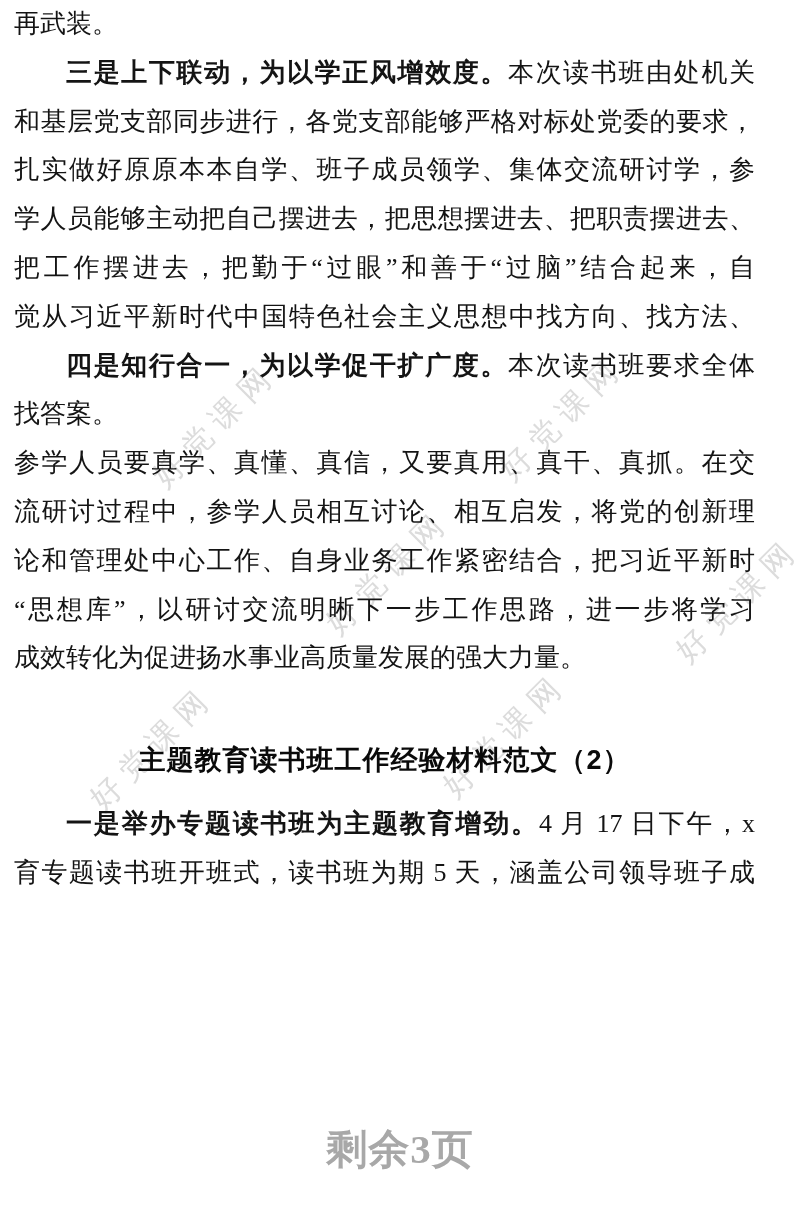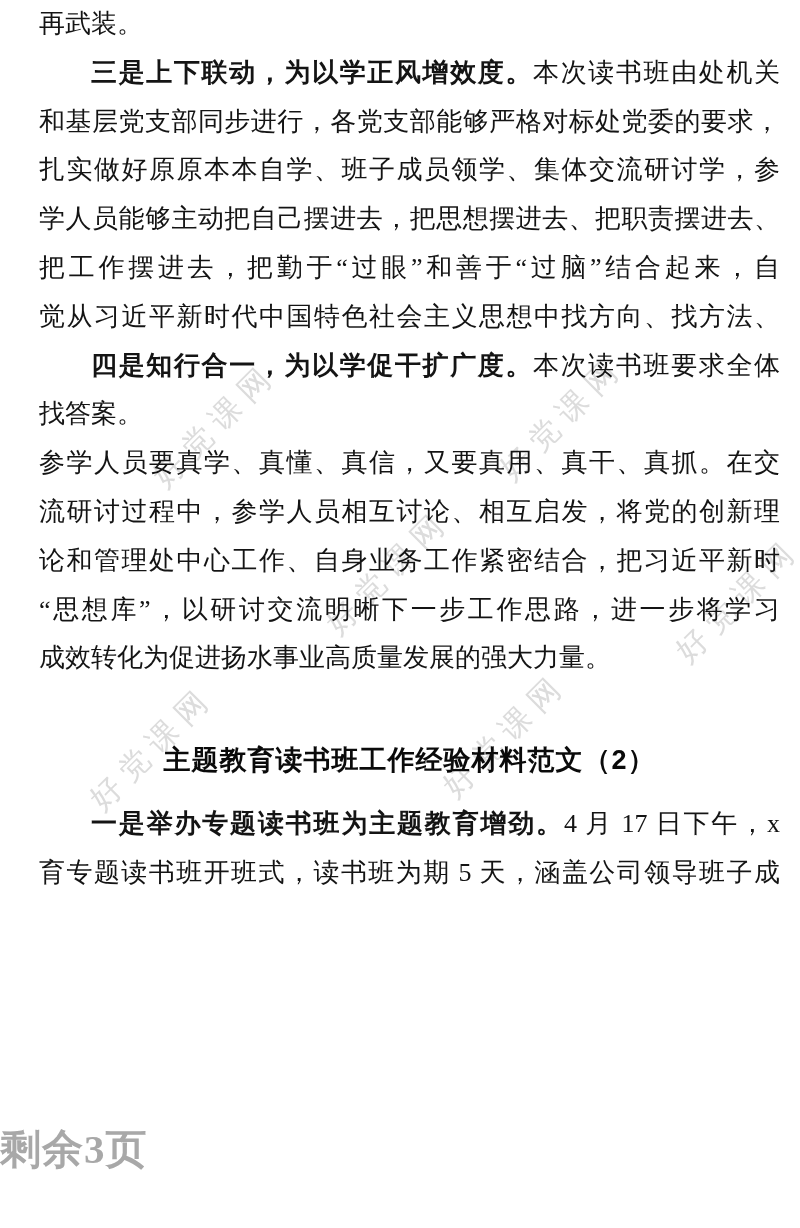--- a/index.html
+++ b/index.html
@@ -23,21 +23,21 @@
   }
   .wm.w1{left:215px;top:425px;}
   .wm.w2{left:562px;top:418px;}
   .wm.w3{left:388px;top:572px;}
   .wm.w4{left:738px;top:600px;}
   .wm.w5{left:152px;top:748px;}
   .wm.w6{left:505px;top:735px;}
   
   .doc{
     position:absolute;
-    top:0;left:39px;width:741px;
+    top:0;left:14px;width:741px;
     color:#141414;
     font-size:26px;
     line-height:48.8px;
   }
   .tline{
     text-align:justify;
     text-align-last:justify;
     text-justify:inter-character;
     white-space:nowrap;
   }
@@ -61,21 +61,20 @@
     position:absolute;
     left:0;right:0;top:1122px;
     display:flex;
     justify-content:center;
     gap:52px;
     font-size:41px;
     font-weight:bold;
     color:#a8a8a8;
     font-family:"Liberation Serif","DejaVu Serif",serif;
     letter-spacing:1px;
-    flex-direction:column;
   }
 </style>
 </head>
 <body>
 
 <div class="page">
 
   <div class="wm-layer">
     <span class="wm w1">好党课网</span>
     <span class="wm w2">好党课网</span>

